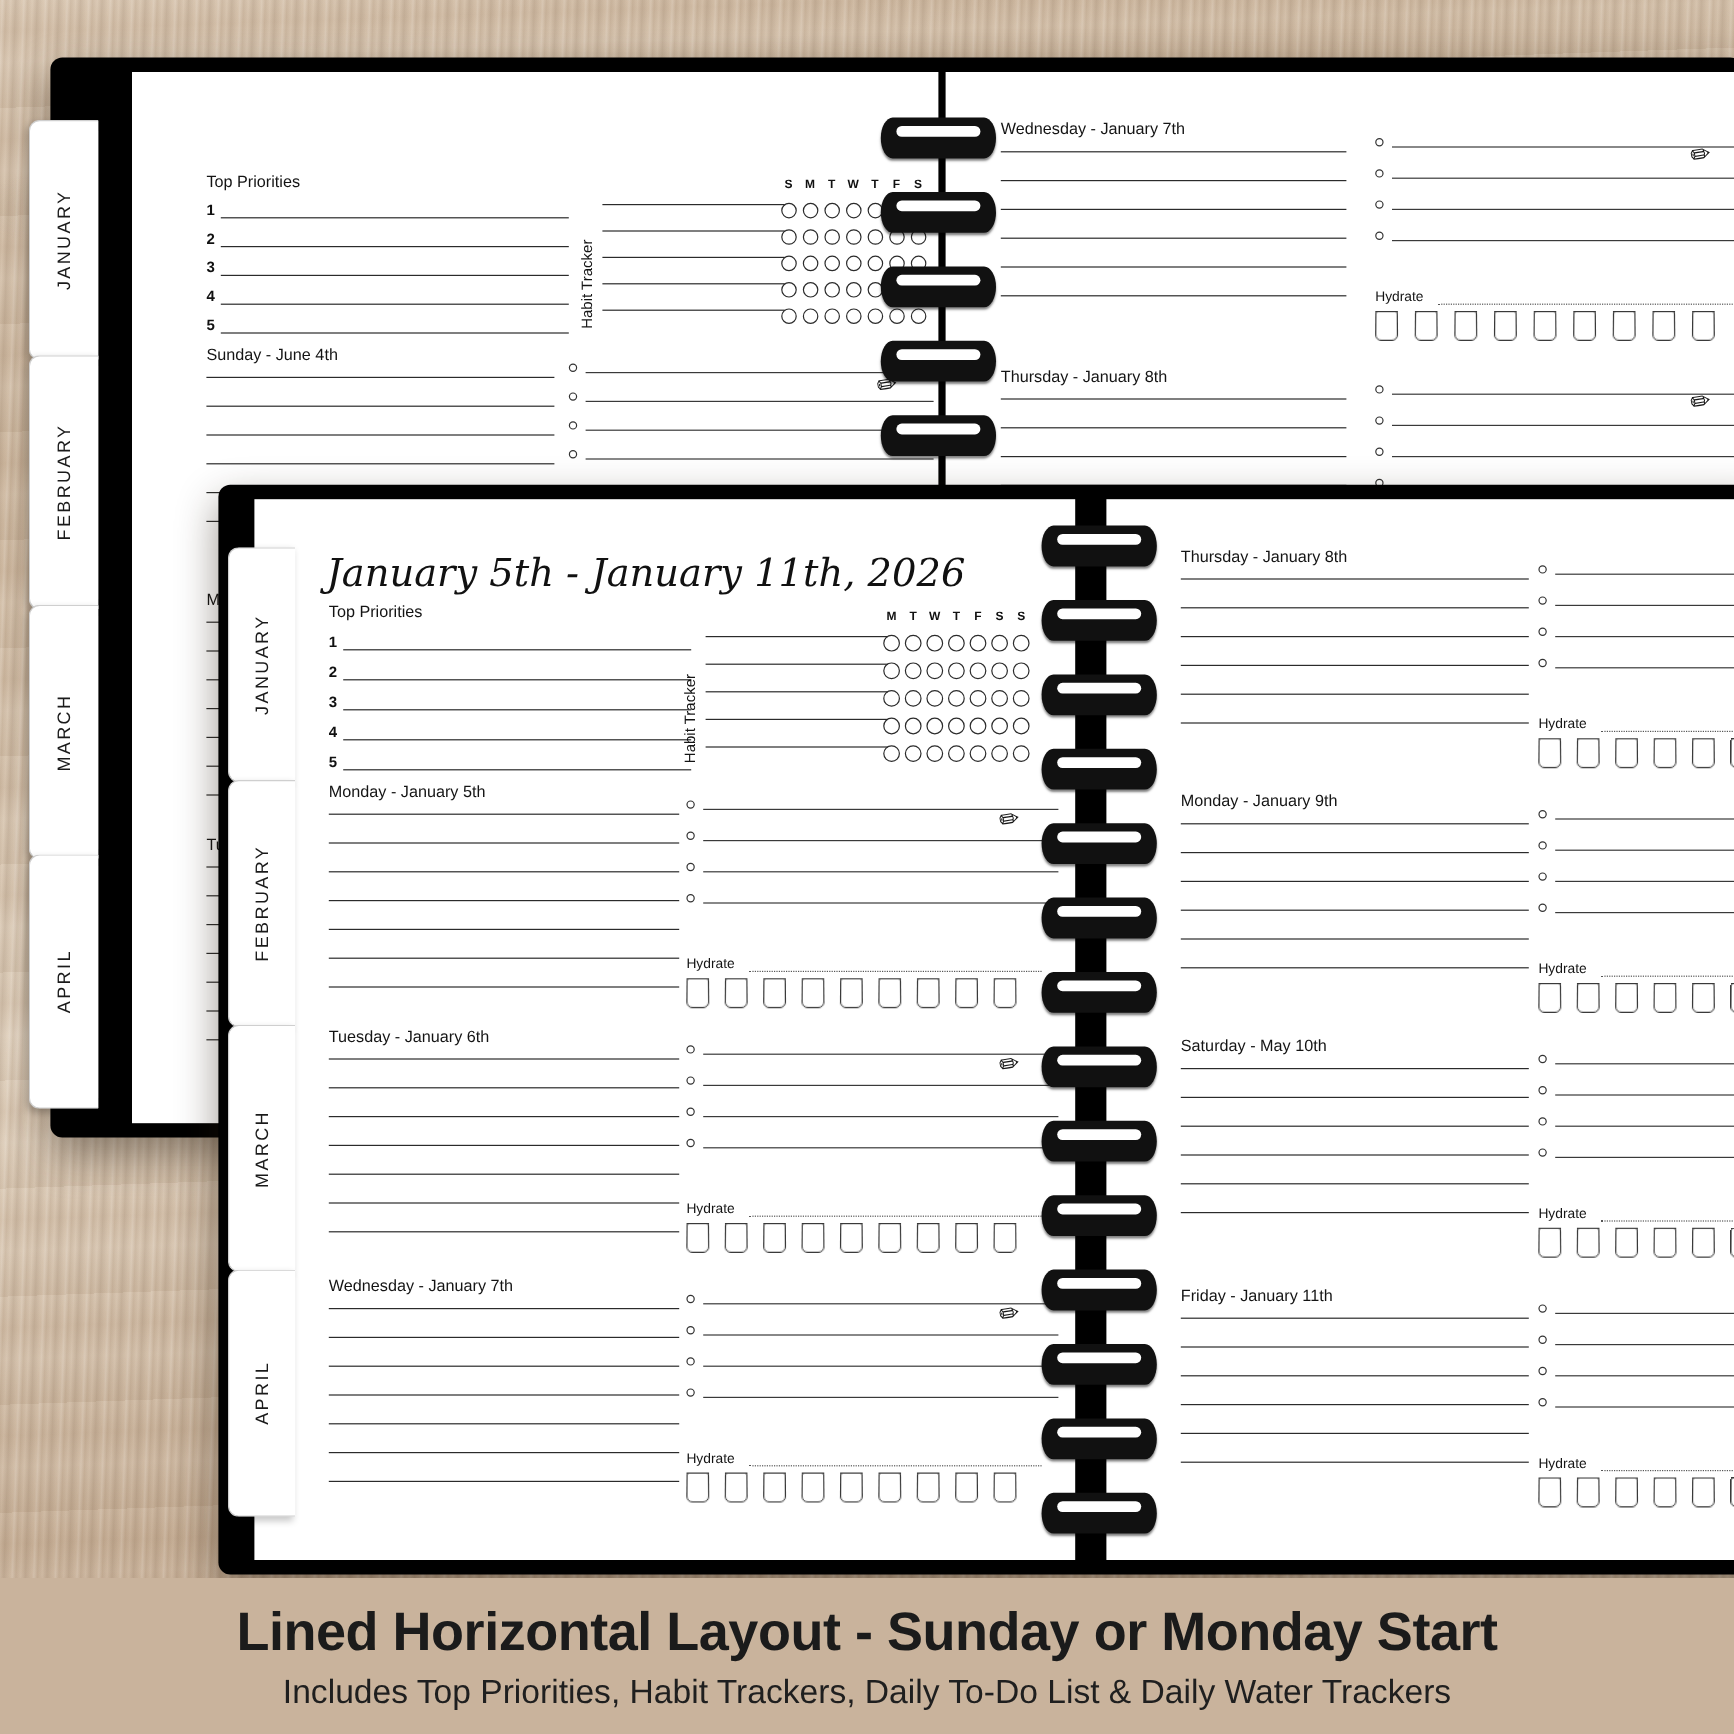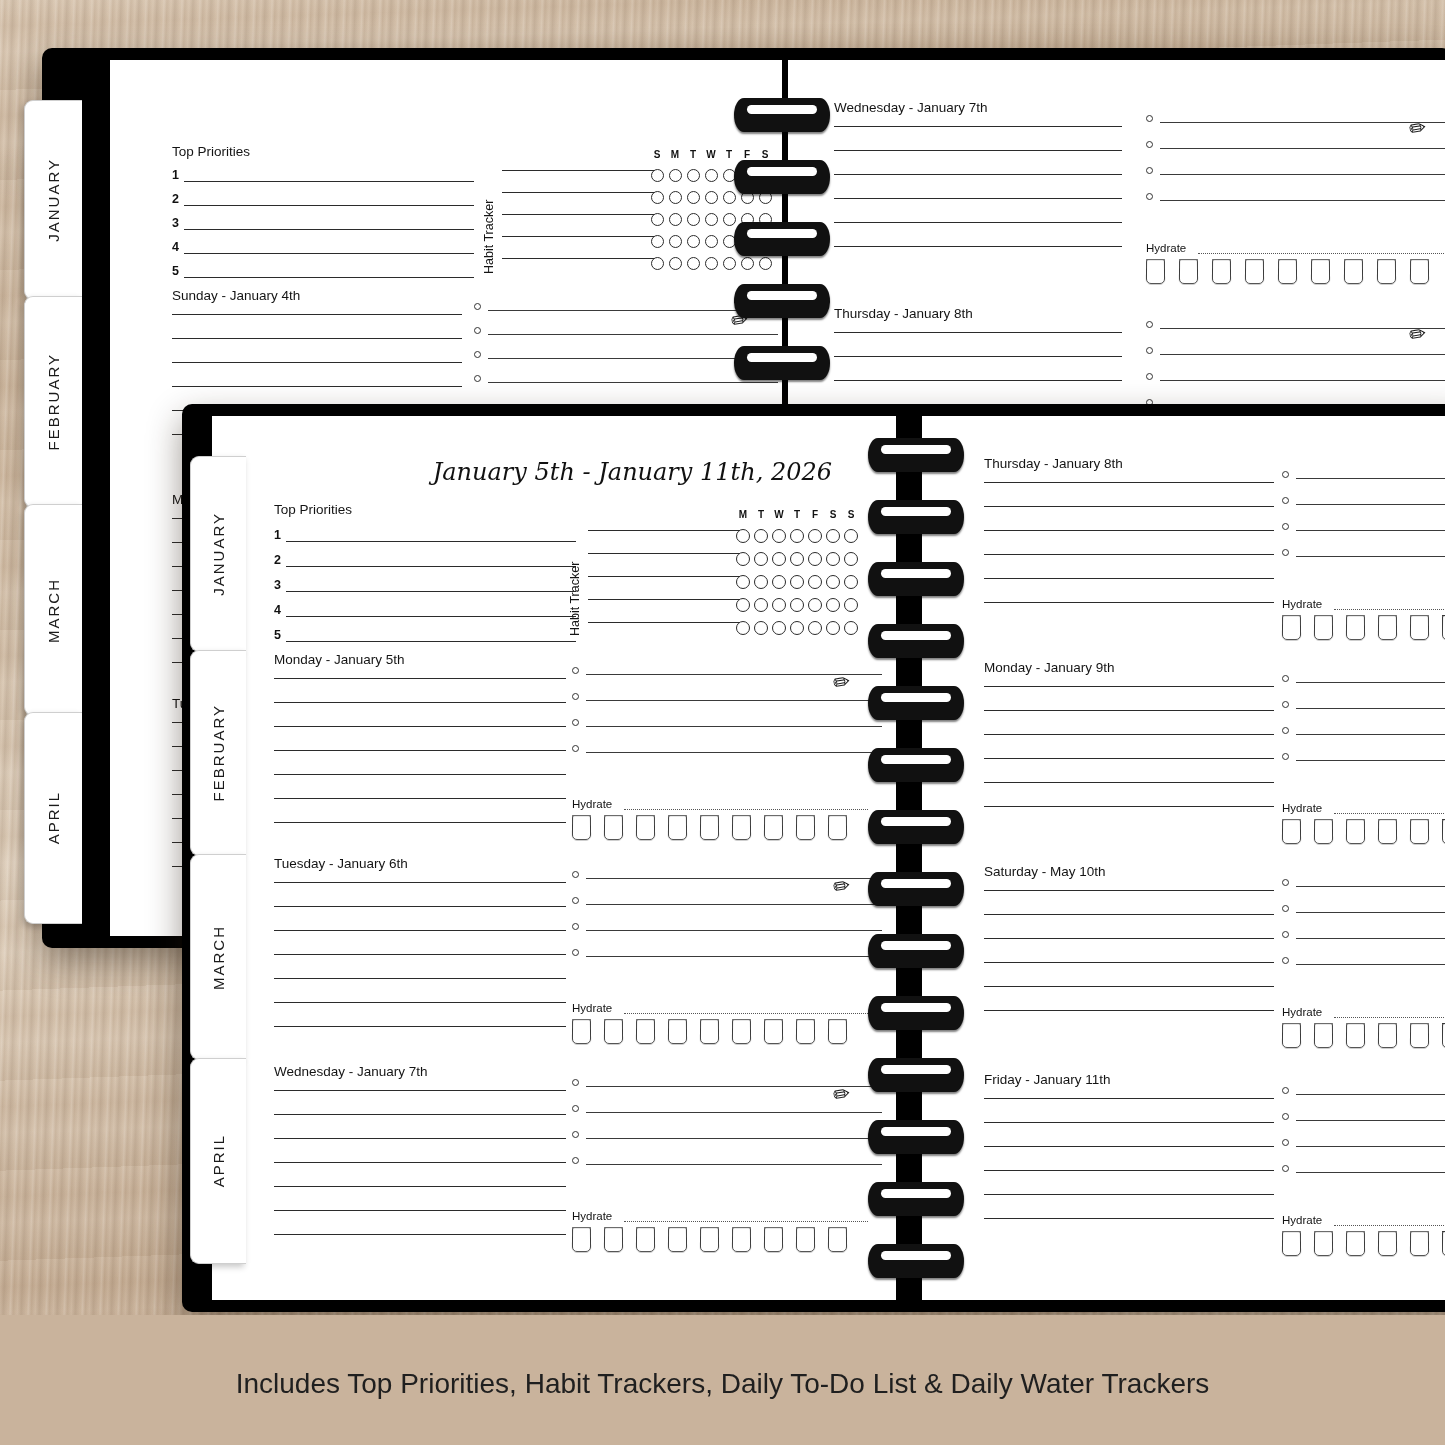--- a/index.html
+++ b/index.html
@@ -254,21 +254,21 @@
           <div class="circ-row" style="height:22px;">
             <div class="circ" style="width:13px; height:13px; margin-left:2.5px; margin-right:2.5px; margin-top:4.5px;"></div>
             <div class="circ" style="width:13px; height:13px; margin-left:2.5px; margin-right:2.5px; margin-top:4.5px;"></div>
             <div class="circ" style="width:13px; height:13px; margin-left:2.5px; margin-right:2.5px; margin-top:4.5px;"></div>
             <div class="circ" style="width:13px; height:13px; margin-left:2.5px; margin-right:2.5px; margin-top:4.5px;"></div>
             <div class="circ" style="width:13px; height:13px; margin-left:2.5px; margin-right:2.5px; margin-top:4.5px;"></div>
             <div class="circ" style="width:13px; height:13px; margin-left:2.5px; margin-right:2.5px; margin-top:4.5px;"></div>
             <div class="circ" style="width:13px; height:13px; margin-left:2.5px; margin-right:2.5px; margin-top:4.5px;"></div>
           </div>
         </div>
-        <div class="label" style="position:absolute; left:62px; top:228px;">Sunday - January 4th</div>
+        <div class="label" style="position:absolute; left:62px; top:228px;">Sunday - June 4th</div>
         <div class="rule" style="left:62px; top:254px; width:290px;"></div>
         <div class="rule" style="left:62px; top:278px; width:290px;"></div>
         <div class="rule" style="left:62px; top:302px; width:290px;"></div>
         <div class="rule" style="left:62px; top:326px; width:290px;"></div>
         <div class="rule" style="left:62px; top:350px; width:290px;"></div>
         <div class="rule" style="left:62px; top:374px; width:290px;"></div>
         <div class="bullet" style="left:364px; top:243px; width:7px; height:7px;"></div>
         <div class="rule-thin" style="left:378px; top:250px; width:290px;"></div>
         <div class="bullet" style="left:364px; top:267px; width:7px; height:7px;"></div>
         <div class="rule-thin" style="left:378px; top:274px; width:290px;"></div>
@@ -387,21 +387,21 @@
   </div>
   <div class="tab" style="left:-18px; top:664px; width:58px; height:212px;">
     <span>APRIL</span>
   </div>
 </div>
 
 <div class="book book-front">
 
   <div class="page fb-left">
     <div class="pg-inner" id="fbL">
-        <div class="script" style="position:absolute; left:60px; top:42px; width:560px; text-align:right; font-size:24px;">January 5th - January 11th, 2026</div>
+        <div class="script" style="position:absolute; left:60px; top:42px; width:560px; text-align:left; font-size:32px;">January 5th - January 11th, 2026</div>
         <div class="label" style="position:absolute; left:62px; top:86px;">Top Priorities</div>
         <div class="numline" style="left:62px; top:112px;">
           <b>1</b>
           <i style="width:290px;"></i>
         </div>
         <div class="numline" style="left:62px; top:137px;">
           <b>2</b>
           <i style="width:290px;"></i>
         </div>
         <div class="numline" style="left:62px; top:162px;">
@@ -686,14 +686,15 @@
   </div>
   <div class="tab" style="left:8px; top:450px; width:56px; height:206px;">
     <span>MARCH</span>
   </div>
   <div class="tab" style="left:8px; top:654px; width:56px; height:206px;">
     <span>APRIL</span>
   </div>
 </div>
 
 <div class="caption">
+  <h1>Lined Horizontal Layout - Sunday or Monday Start</h1>
   <h2>Includes Top Priorities, Habit Trackers, Daily To-Do List &amp; Daily Water Trackers</h2>
 </div>
 
 </body></html>

